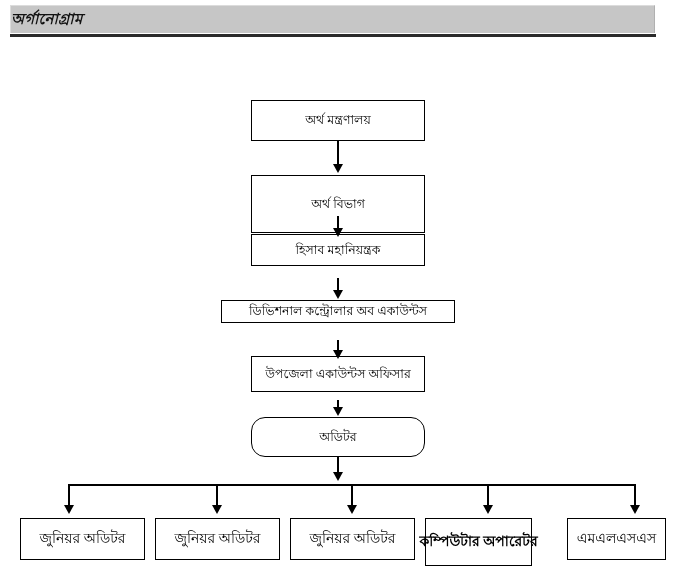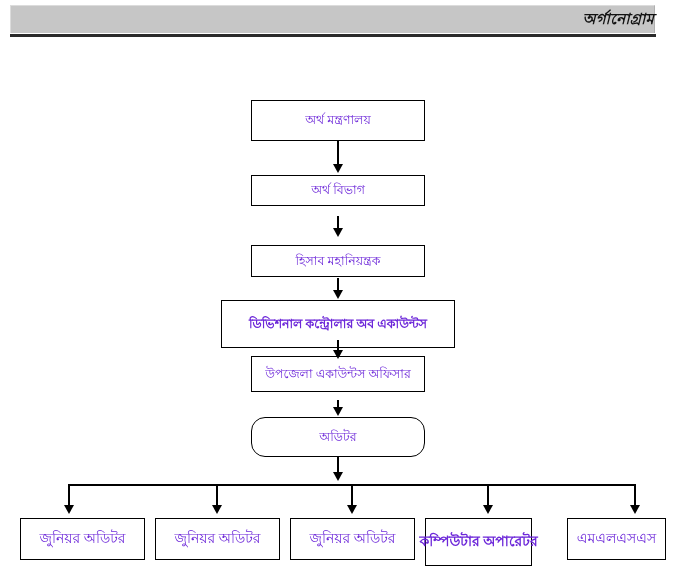--- a/index.html
+++ b/index.html
@@ -22,21 +22,21 @@
     top: 5px;
     width: 645px;
     height: 28px;
     background: #c6c6c6;
     border-top: 1px solid #dcdcdc;
     border-left: 1px solid #dcdcdc;
     border-right: 1px solid #b0b0b0;
     box-sizing: border-box;
     display: flex;
     align-items: center;
-    justify-content: flex-end;
+    justify-content: flex-start;
   }
   .header-title {
     font-size: 15px;
     font-weight: bold;
     font-style: italic;
     color: #111111;
     letter-spacing: 0.2px;
     white-space: nowrap;
   }
   .header-underline {
@@ -63,21 +63,21 @@
     box-sizing: border-box;
     border: 1.5px solid #000000;
     background: #ffffff;
     display: flex;
     align-items: center;
     justify-content: center;
     text-align: center;
   }
   .node-label {
     font-size: 12.5px;
-    color: #6d28d9;
+    color: #000000;
     line-height: 1.15;
     padding: 0 4px;
     white-space: nowrap;
   }
   .node-leaf .node-label {
     font-size: 14px;
   }
 
   
   .vline {
@@ -106,29 +106,29 @@
   <div class="header-title">অর্গানোগ্রাম</div>
 </div>
 <div class="header-underline"></div>
 
 <div class="chart">
 
   <div class="node" style="left:251px; top:100px; width:174px; height:41px;">
     <span class="node-label">অর্থ মন্ত্রণালয়</span>
   </div>
 
-  <div class="node" style="left:251px; top:175px; width:174px; height:31px;">
+  <div class="node" style="left:251px; top:175px; width:174px; height:58px;">
     <span class="node-label">অর্থ বিভাগ</span>
   </div>
 
-  <div class="node" style="left:251px; top:245px; width:174px; height:32px;">
+  <div class="node" style="left:251px; top:234px; width:174px; height:32px;">
     <span class="node-label">হিসাব মহানিয়ন্ত্রক</span>
   </div>
 
-  <div class="node" style="left:221px; top:300px; width:234px; height:48px;font-weight:bold;">
+  <div class="node" style="left:221px; top:300px; width:234px; height:23px;">
     <span class="node-label">ডিভিশনাল কন্ট্রোলার অব একাউন্টস</span>
   </div>
 
   <div class="node" style="left:251px; top:356px; width:174px; height:36px;">
     <span class="node-label">উপজেলা একাউন্টস অফিসার</span>
   </div>
 
   <div class="node" style="left:251px; top:417px; width:174px; height:40px;border-radius:14px;">
     <span class="node-label">অডিটর</span>
   </div>

